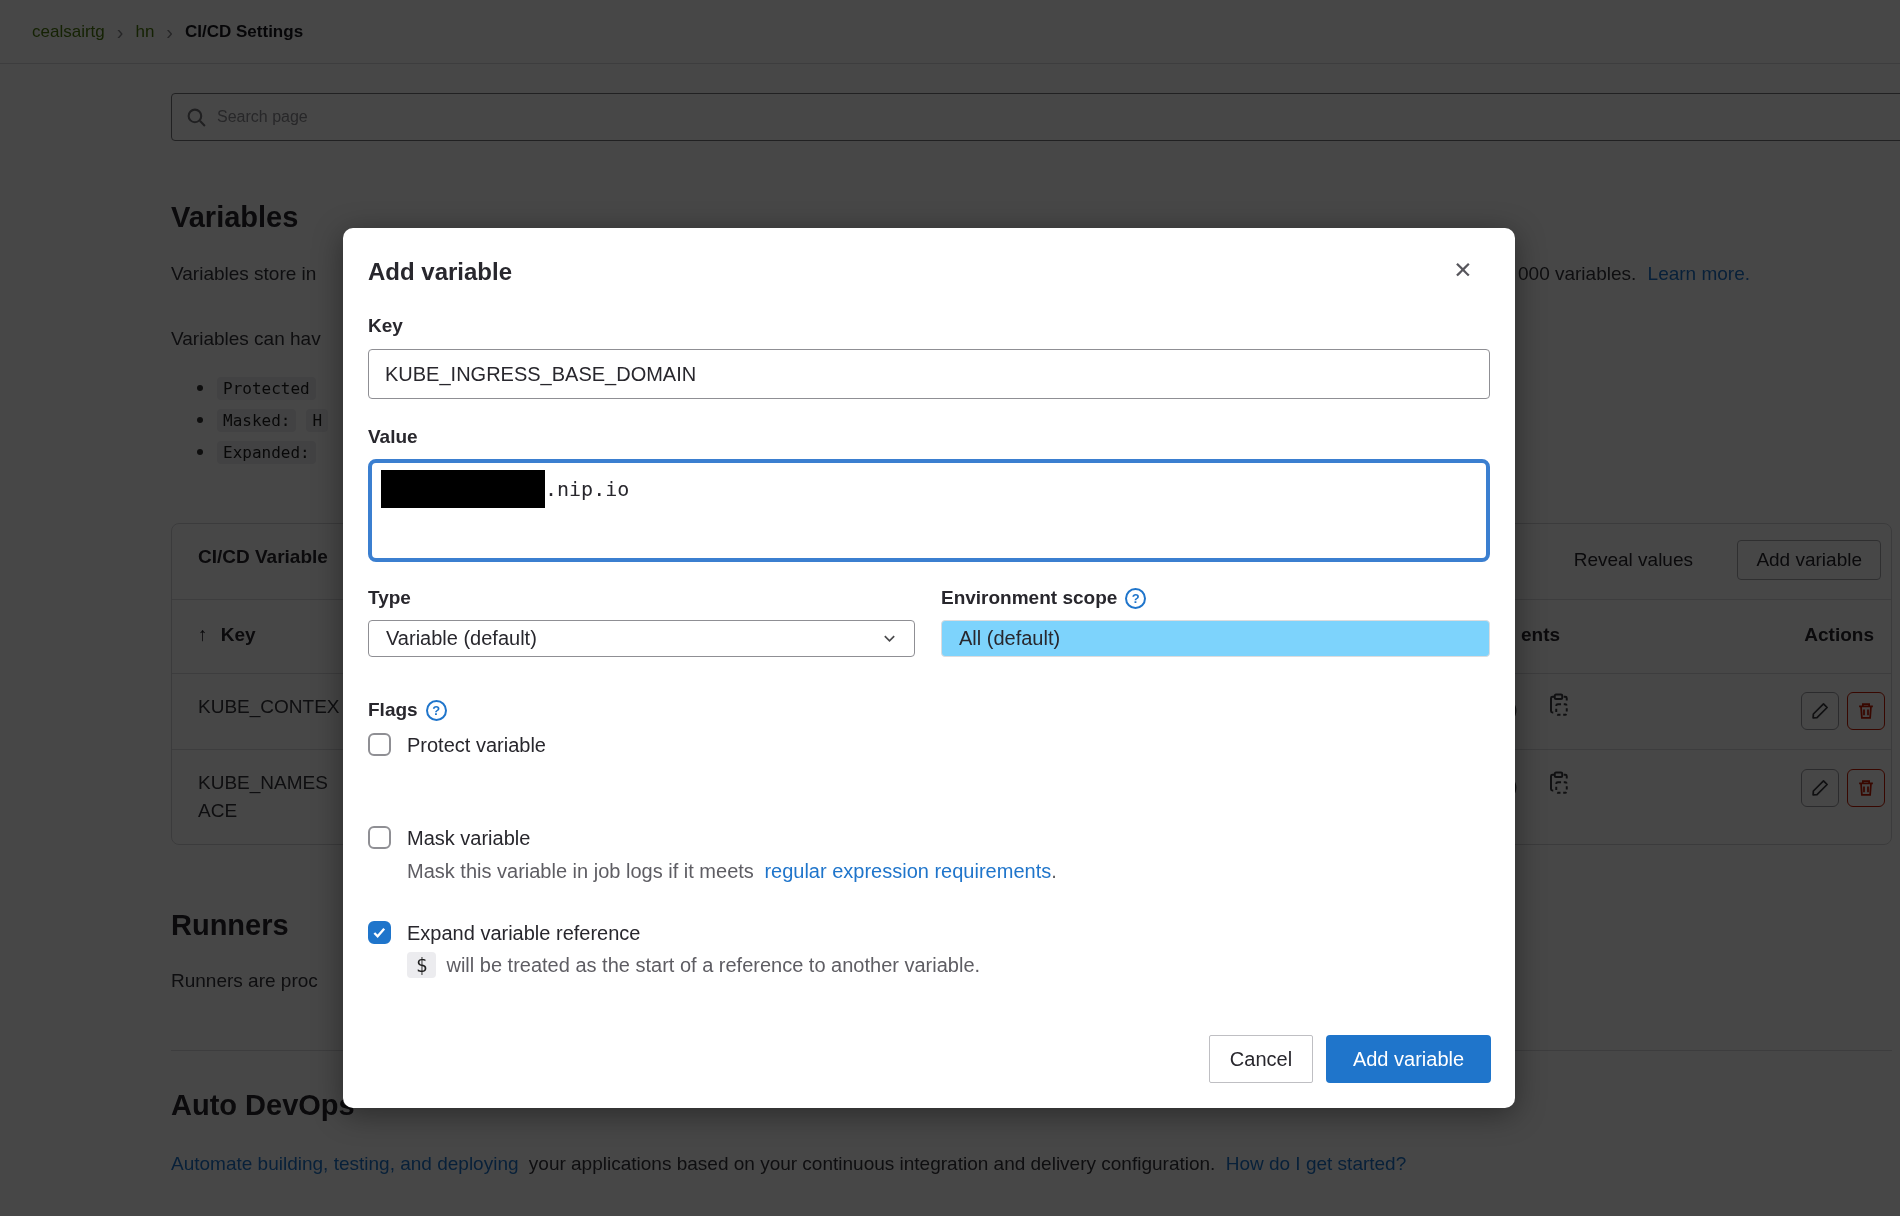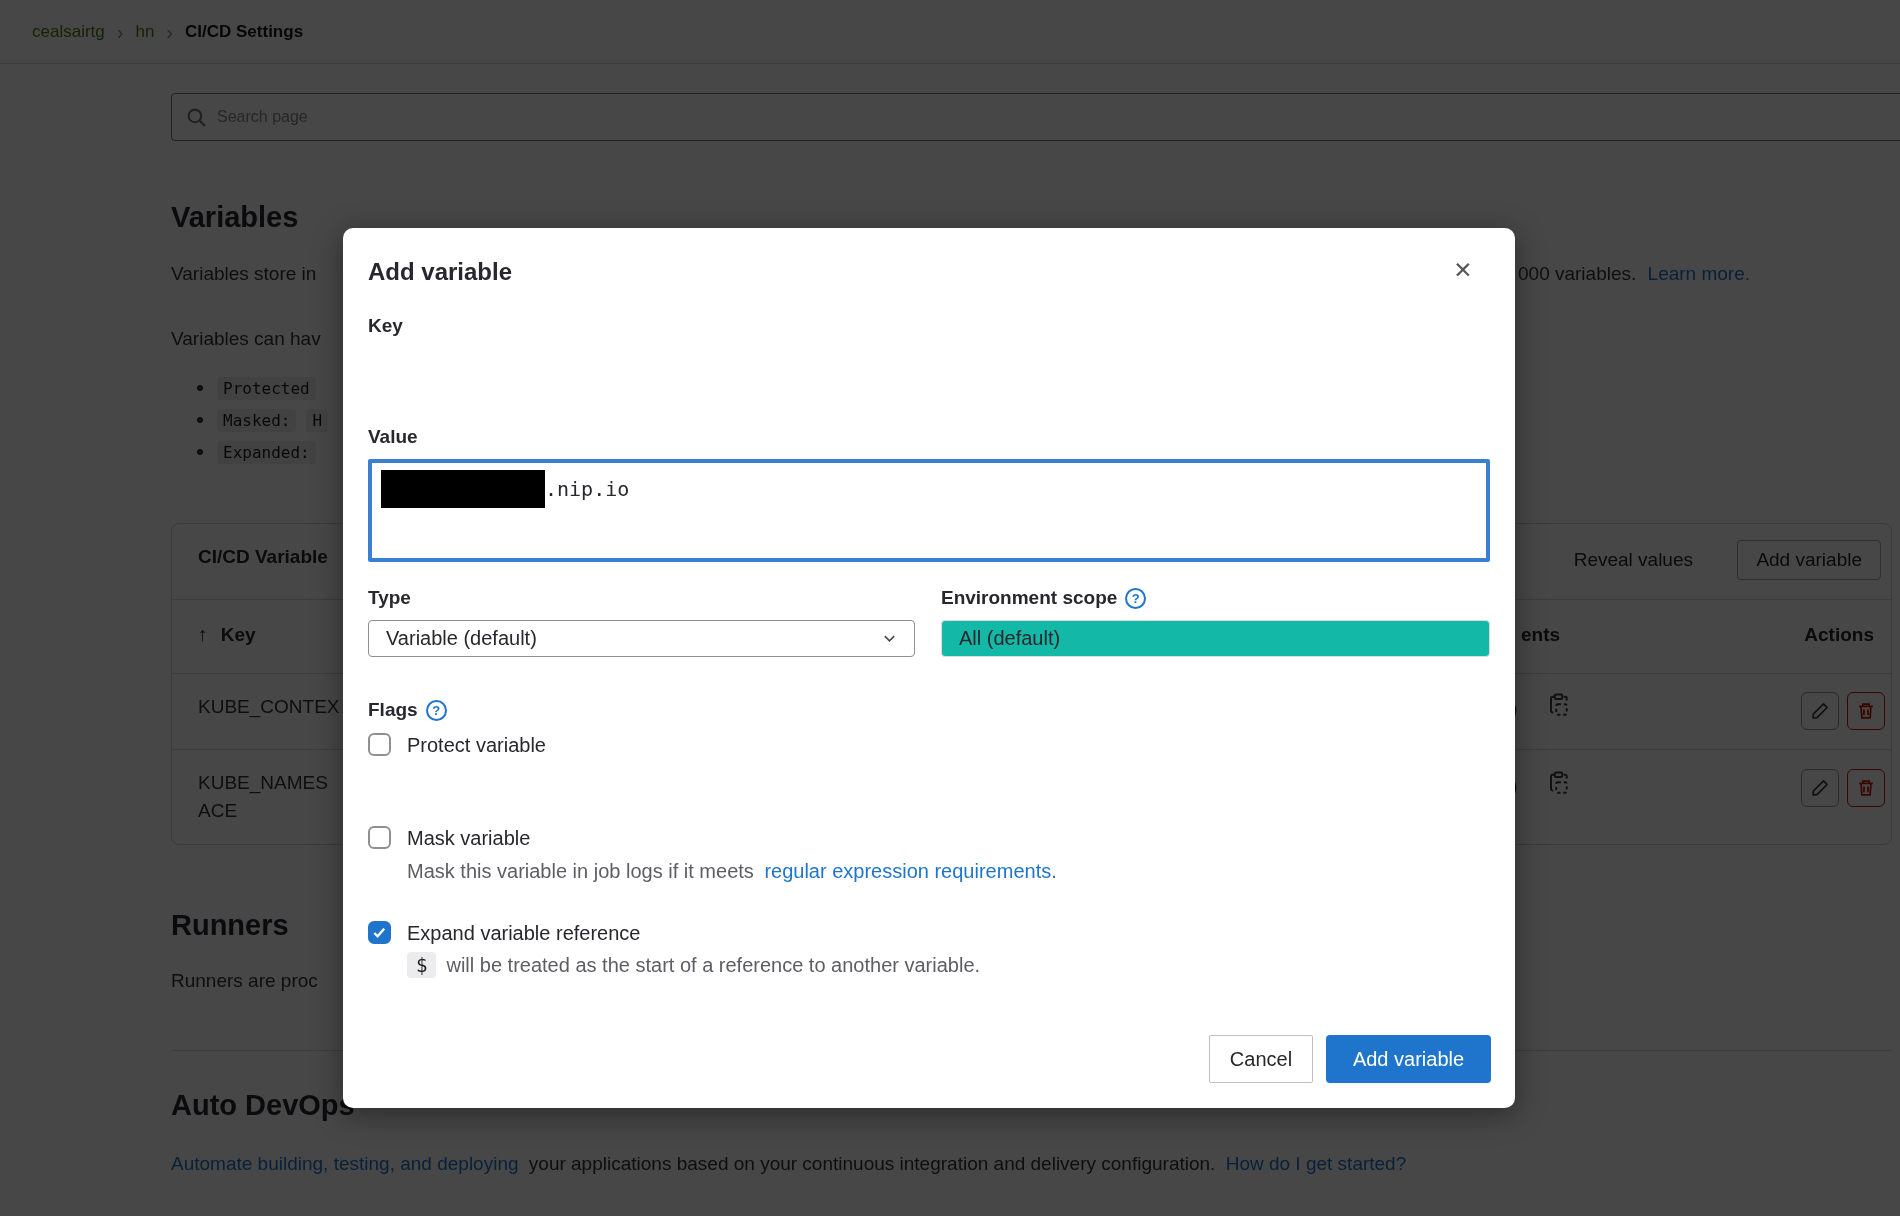--- a/index.html
+++ b/index.html
@@ -91,31 +91,31 @@
     border:2px solid #1f75cb; color:#1f75cb; font-size:13px; font-weight:700;
     align-items:center; justify-content:center; margin-left:8px; cursor:pointer; flex:none;
   }
   .m-input {
     position:absolute; left:25px; top:121px; width:1122px; height:50px;
     border:1px solid #8f8f94; border-radius:4px; padding:0 16px;
     font-size:20px; color:#28272d; font-family:"Liberation Sans", sans-serif; background:#fff;
   }
   .m-textarea {
     position:absolute; left:25px; top:231px; width:1122px; height:103px;
-    border:4px solid #3b7fd0; border-radius:2px; background:#fff;
+    border:4px solid #3b7fd0; border-radius:8px; background:#fff;
     padding:7px 9px; display:flex; align-items:flex-start; cursor:text;
   }
   .redacted { width:164px; height:38px; background:#000; flex:none; }
   .mono-value { font-family:"DejaVu Sans Mono", monospace; font-size:20px; color:#28272d; line-height:38px; }
   .m-select {
     position:absolute; top:392px; height:37px; border-radius:4px;
     display:flex; align-items:center; padding:0 17px; font-size:20px; color:#28272d; cursor:pointer;
   }
   .m-select.editable { left:25px; width:547px; background:#fff; border:1px solid #8f8f94; justify-content:space-between; }
-  .m-select.readonly { left:598px; width:549px; background:#14b8a6; border:1px solid #dcdcde; }
+  .m-select.readonly { left:598px; width:549px; background:#7dd3fc; border:1px solid #dcdcde; }
   .checkbox {
     position:absolute; left:25px; width:23px; height:23px; border-radius:6px;
     border:2px solid #8f8f94; background:#fff; cursor:pointer;
     display:flex; align-items:center; justify-content:center;
   }
   .checkbox svg { display:none; }
   .checkbox.checked { background:#1f75cb; border-color:#1f75cb; }
   .checkbox.checked svg { display:block; }
   .cb-label { position:absolute; left:64px; font-size:20px; color:#28272d; cursor:pointer; }
   .cb-desc { position:absolute; left:64px; font-size:20px; color:#5e5d63; }
@@ -264,20 +264,21 @@
   <span class="link">How do I get started?</span>
 </p>
 
 <div class="abs backdrop"></div>
 
 <div class="abs modal" role="dialog">
   <h2 class="m-title">Add variable</h2>
   <button class="m-close">✕</button>
 
   <label class="m-label" style="left:25px; top:87px;">Key</label>
+  <input class="m-input" type="text" value="KUBE_INGRESS_BASE_DOMAIN" style="">
 
   <label class="m-label" style="left:25px; top:198px;">Value</label>
   <div class="m-textarea">
     <span class="redacted"></span>
     <span class="mono-value">.nip.io</span>
   </div>
 
   <label class="m-label" style="left:25px; top:359px;">Type</label>
   <div class="m-select editable">
     <span>Variable (default)</span>

